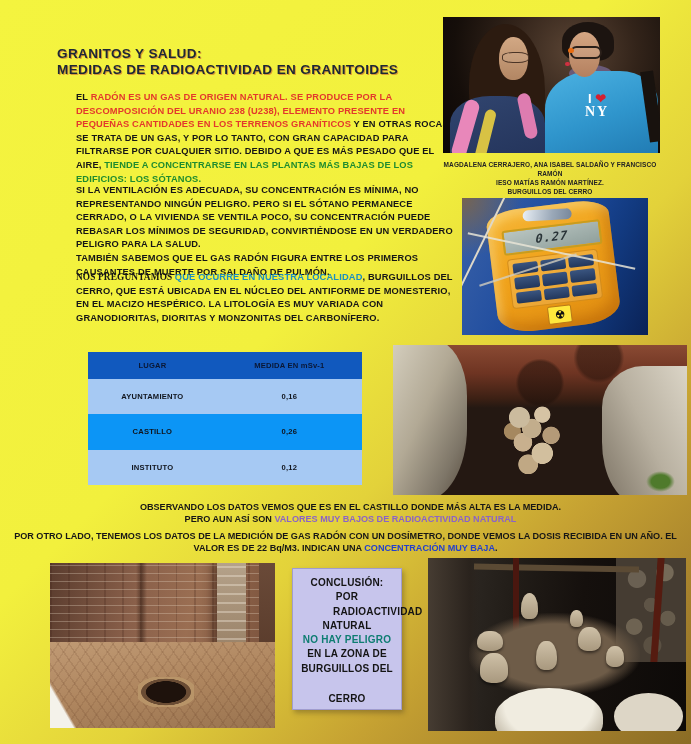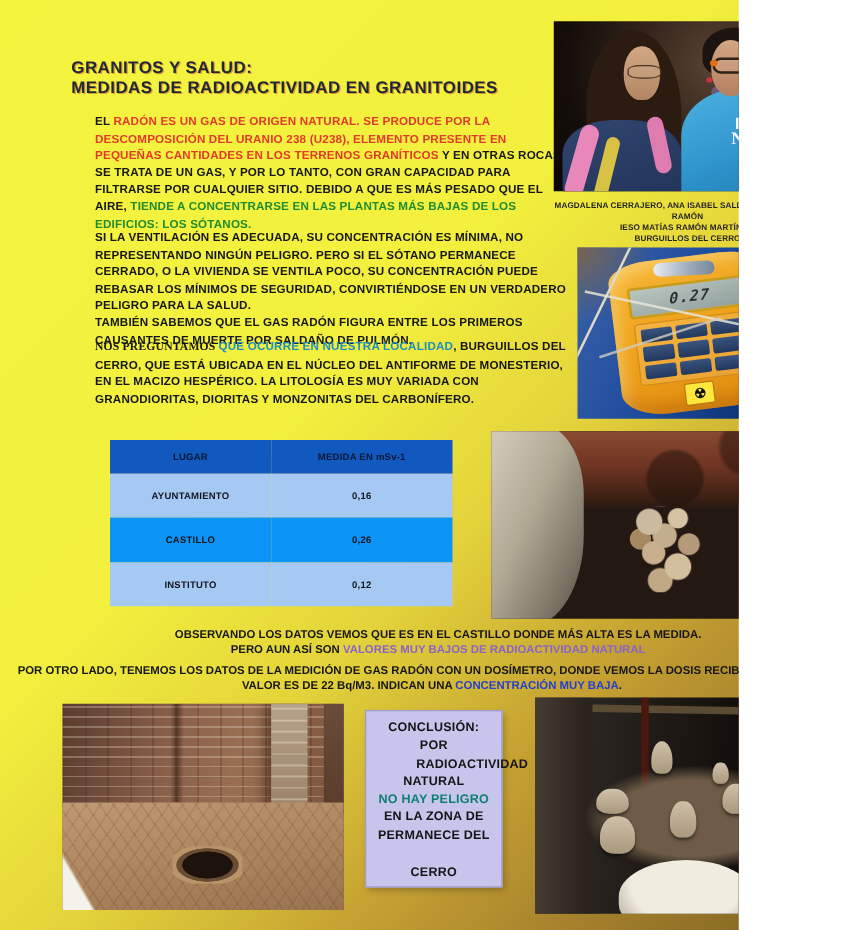--- a/index.html
+++ b/index.html
@@ -1,17 +1,17 @@
 <!DOCTYPE html>
 <html><head>
 <meta charset="utf-8">
 <style>
   html,body{margin:0;padding:0;}
   .page{
-    position:relative; width:591px; height:744px; overflow:hidden;
+    position:relative; width:691px; height:744px; overflow:hidden;
     font-family:"Liberation Sans", sans-serif; font-weight:bold;
     background:linear-gradient(135deg,#f4f43f 0%,#f2f03d 42%,#e3d23a 60%,#c6a232 76%,#a5802c 90%,#8a6c25 100%);
   }
   .abs{position:absolute;}
 
   
   .title{
     left:57px; top:46px; font-size:13.5px; line-height:16px; letter-spacing:.4px;
     color:#1d2836; text-shadow:1px 1px 0 rgba(187,48,38,.45);
   }
@@ -297,21 +297,21 @@
     <div class="abs cellar-white"></div>
   </div>
 
   <div class="abs conclusion">
     <div style="color: rgb(20, 20, 20);">CONCLUSIÓN:</div>
     <div style="color: rgb(20, 20, 20);">POR</div>
     <div style="color: rgb(20, 20, 20); padding-left: 40px;">RADIOACTIVIDAD</div>
     <div style="color: rgb(20, 20, 20);">NATURAL</div>
     <div style="color: rgb(14, 125, 114);">NO HAY PELIGRO</div>
     <div style="color: rgb(20, 20, 20); text-align: center;">EN LA ZONA DE</div>
-    <div style="color: rgb(20, 20, 20);">PERMANECE DEL</div>
+    <div style="color: rgb(20, 20, 20);">BURGUILLOS DEL</div>
     <div style="color: rgb(20, 20, 20); margin-top: 16px;">CERRO</div>
   </div>
 
   <div class="abs photo photo-darkroom">
     <div class="abs dark-leftwall"></div>
     <div class="abs dark-stonewall"></div>
     <div class="abs dark-beam-h"></div>
     <div class="abs dark-beam1"></div>
     <div class="abs dark-beam2"></div>
     <div class="abs dark-mound"></div>

